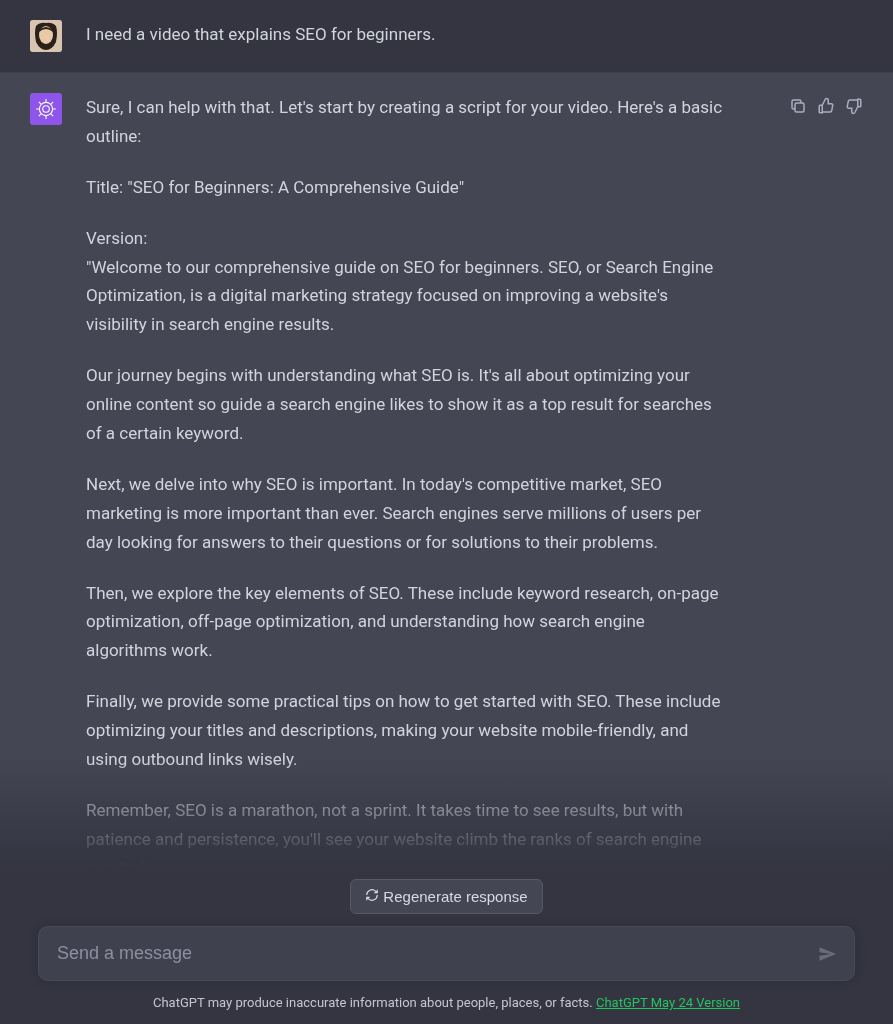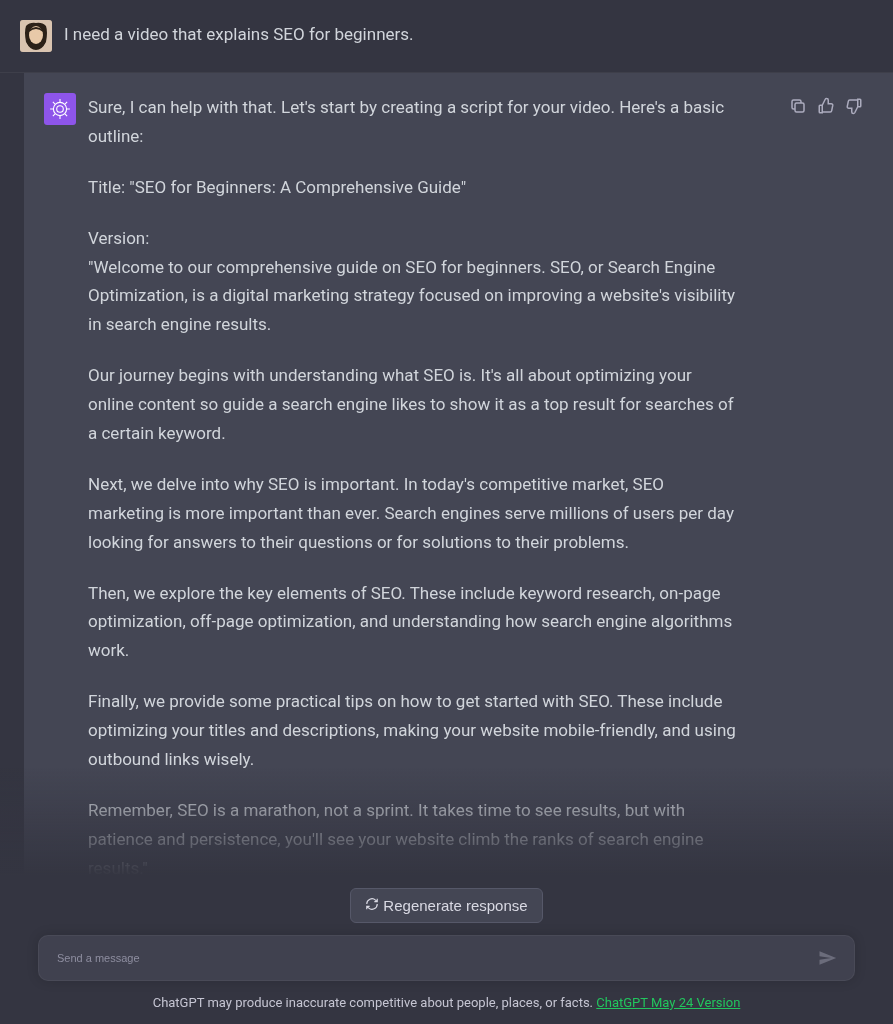--- a/index.html
+++ b/index.html
@@ -13,31 +13,30 @@
     width: 893px;
     height: 1024px;
     overflow: hidden;
   }
   .conversation {
     flex: 1;
     overflow-y: auto;
   }
   .message-row {
     display: flex;
-    padding: 20px 30px 20px 20px;
-    gap: 12px;
+    padding: 20px 30px 20px 30px;
+    gap: 24px;
   }
   .message-row.user {
     background: #343541;
     border-bottom: 1px solid rgba(255,255,255,0.05);
   }
   .message-row.assistant {
     background: #444654;
     padding-bottom: 60px;
-    margin-left: 24px;
   }
   .avatar {
     width: 32px;
     height: 32px;
     border-radius: 3px;
     flex-shrink: 0;
     display: flex;
     align-items: center;
     justify-content: center;
   }
@@ -110,21 +109,21 @@
     position: relative;
     z-index: 2;
   }
   .input-box {
     width: 100%;
     background: #40414f;
     border: 1px solid rgba(255,255,255,0.05);
     border-radius: 10px;
     padding: 16px 54px 16px 18px;
     color: #ececf1;
-    font-size: 11px;
+    font-size: 18px;
     outline: none;
     box-shadow: 0 0 12px rgba(0,0,0,0.15);
   }
   .input-box::placeholder { color: #8e8ea0; }
   .send-btn {
     position: absolute;
     right: 14px;
     top: 50%;
     transform: translateY(-50%);
     width: 28px;
@@ -225,15 +224,15 @@
   <div class="input-row">
     <input class="input-box" type="text" placeholder="Send a message" style="">
     <span class="send-btn">
       <svg viewBox="0 0 24 24" fill="currentColor">
           <path d="M3 20 L23 12 L3 4 L3 10 L17 12 L3 14 Z"></path>
         </svg>
     </span>
   </div>
 
   <div class="footer-note">
-    <span>ChatGPT may produce inaccurate competitive about people, places, or facts. </span><a href="#">ChatGPT May 24 Version</a>
+    <span>ChatGPT may produce inaccurate information about people, places, or facts. </span><a href="#">ChatGPT May 24 Version</a>
   </div>
 </div>
 
 </body></html>

